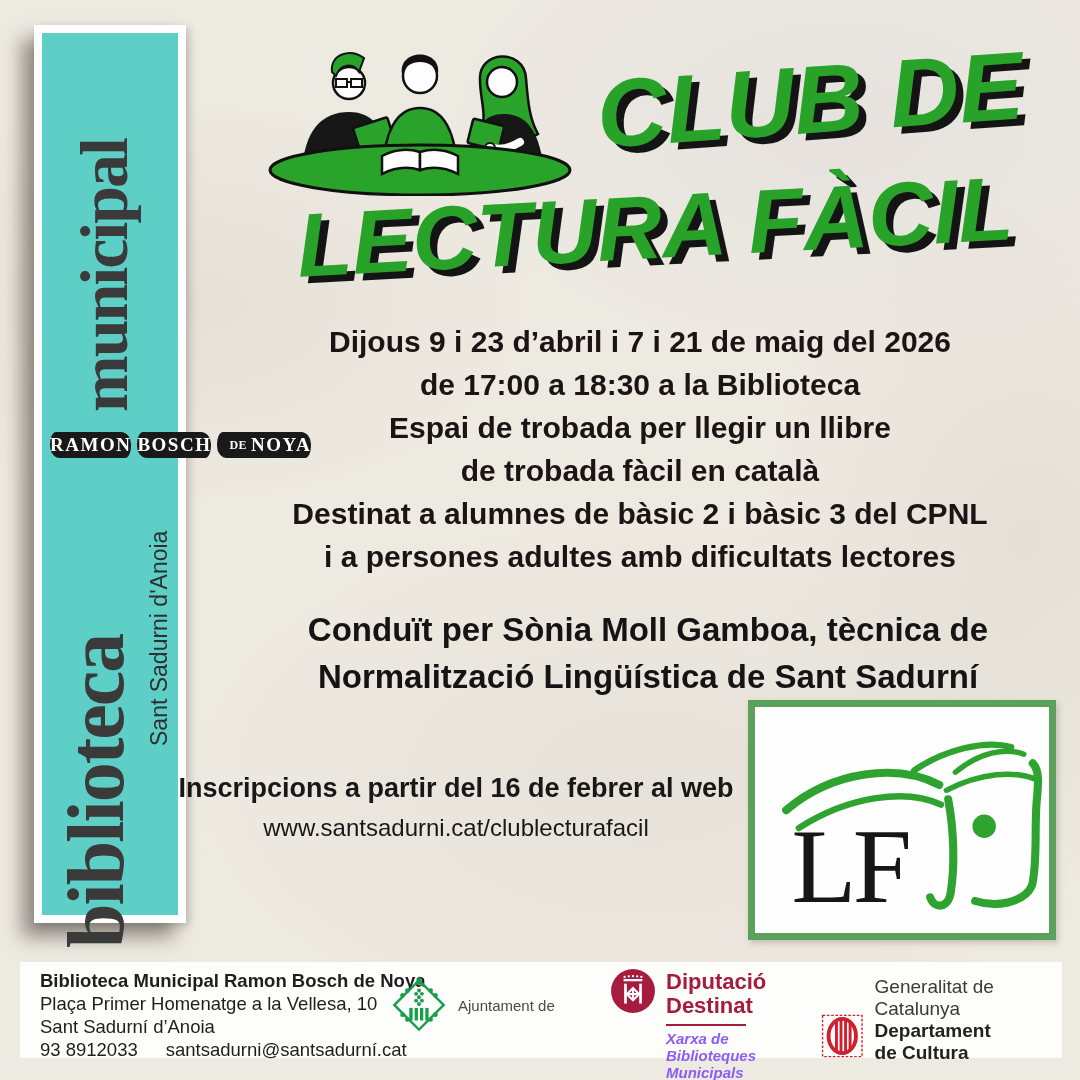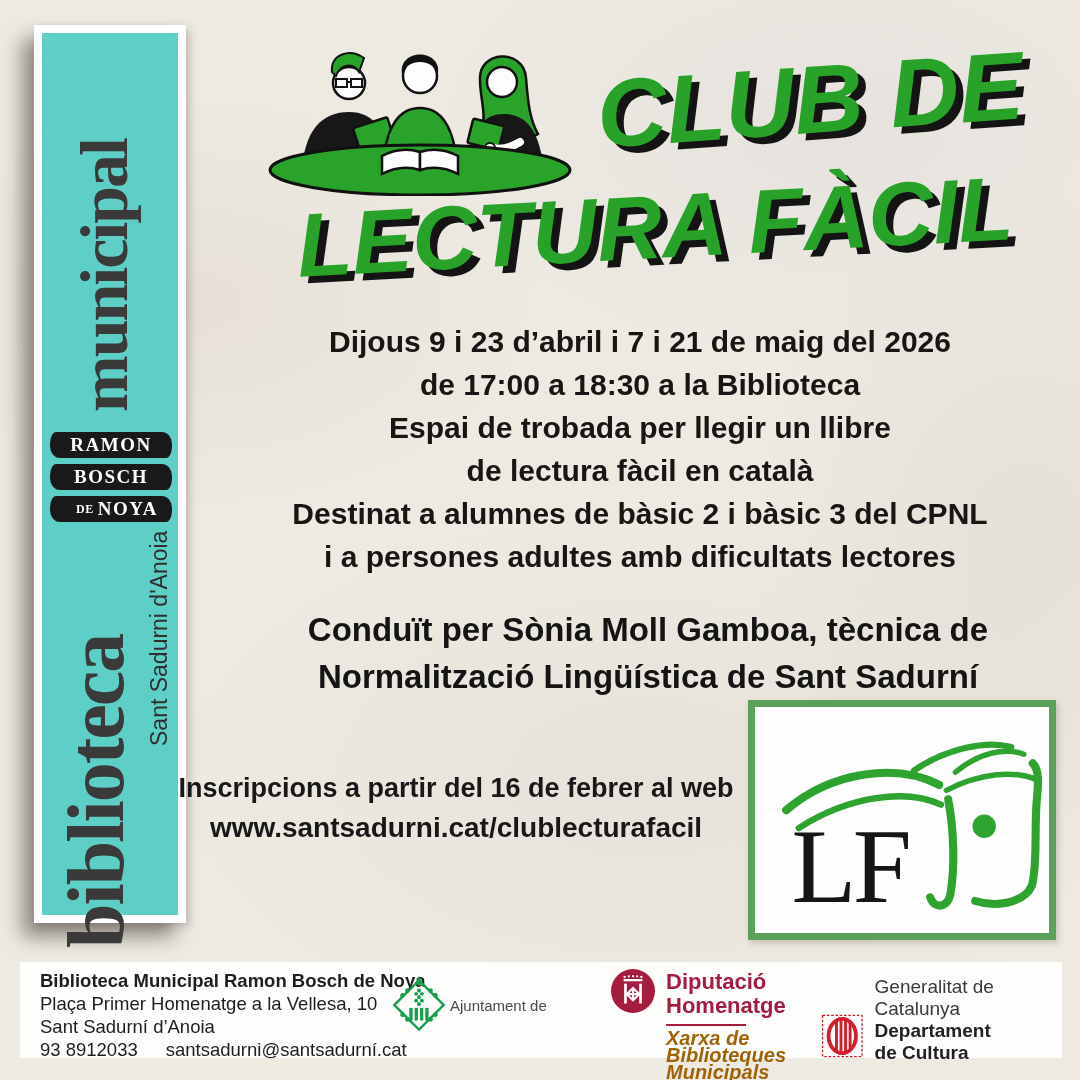--- a/index.html
+++ b/index.html
@@ -14,55 +14,55 @@
       #edeae2;
   }
   
   .side-frame{position:absolute;left:34px;top:25px;width:152px;height:898px;background:#fff;
     box-shadow:-12px 14px 18px rgba(70,62,55,.55), 3px 3px 8px rgba(70,62,55,.25);}
   .side-teal{position:absolute;left:8px;top:8px;right:8px;bottom:8px;background:#5ecfc7;}
   .vtext{position:absolute;transform:rotate(-90deg);transform-origin:left top;white-space:nowrap;line-height:1;color:#3a3a3a;}
   .v-municipal{left:70px;top:412px;font-family:"Liberation Serif",serif;font-weight:bold;font-size:68px;letter-spacing:-2px;}
   .v-biblioteca{left:56px;top:948px;font-family:"Liberation Serif",serif;font-weight:bold;font-size:80px;letter-spacing:-2px;}
   .v-city{left:148px;top:746px;font-size:23px;color:#2f2f2f;}
-  .badges{position:absolute;left:50px;top:432px;width:122px;display:flex;flex-direction:column;gap:6px;}
+  .badges{position:absolute;left:50px;top:432px;width:122px;display:flex;flex-direction:row;gap:6px;align-items:center;}
   .badge{height:26px;background:#191919;color:#fff;display:flex;align-items:center;justify-content:center;
     font-family:"Liberation Serif",serif;font-weight:bold;font-size:19px;letter-spacing:1.5px;
     border-radius:6px 10px 6px 10px / 12px;}
   .badge .sm{font-size:12px;margin-right:4px;letter-spacing:.5px;margin-left:12px;}
   
   .title{position:absolute;color:#28a228;font-weight:bold;font-style:italic;
     text-shadow:7px 7px 0 #141414;text-align:center;line-height:1;letter-spacing:0;}
   .title1{left:575px;top:52px;width:470px;font-size:96px;transform:rotate(-4deg);}
   .title2{left:250px;top:182px;width:810px;font-size:90px;transform:rotate(-3deg);}
   
   .event{position:absolute;left:200px;top:320px;width:880px;text-align:center;
     font-size:30px;font-weight:bold;color:#1a1414;line-height:43px;}
   .conductor{position:absolute;left:200px;top:606px;width:896px;text-align:center;
     font-size:33px;font-weight:bold;color:#141414;line-height:47px;}
   .inscription{position:absolute;left:150px;top:768px;width:612px;text-align:center;
     font-size:27px;font-weight:600;color:#181818;line-height:40px;}
-  .inscription .url{font-weight:700;font-size:28px;}
+  .inscription .url{font-weight:400;font-size:24px;}
   
   .lf-box{position:absolute;left:748px;top:700px;width:308px;height:240px;background:#fefefe;
     border:7px solid #5ba15b;box-sizing:border-box;box-shadow:2px 3px 6px rgba(80,70,60,.25);padding-left:24px;}
   .lf-box svg{width:100%;height:100%;}
   
   .footer{position:absolute;left:20px;top:962px;width:1042px;height:96px;background:#fdfdfc;}
   .addr{position:absolute;left:20px;top:7px;font-size:18.5px;color:#1e1e1e;line-height:23px;}
   .addr .b{font-weight:bold;}
   .addr .email{margin-left:28px;}
-  .ajt{position:absolute;left:368px;top:12px;display:flex;align-items:center;}
+  .ajt{position:absolute;left:368px;top:12px;display:flex;align-items:center;gap:8px;}
   .ajt-text .l1{font-size:15px;color:#4a4a4a;line-height:17px;}
   .ajt-text .l2{font-size:27px;font-weight:bold;color:#383838;line-height:30px;letter-spacing:.5px;}
   .dip{position:absolute;left:590px;top:4px;width:200px;height:90px;}
   .dip-icon{position:absolute;left:0;top:2px;}
   .dip-name{position:absolute;left:56px;top:4px;font-size:22px;font-weight:bold;color:#a51c3f;line-height:24px;}
   .dip-rule{position:absolute;left:56px;top:58px;width:80px;height:2px;background:#a51c3f;}
-  .dip-xarxa{position:absolute;left:56px;top:64px;font-size:20px;font-style:italic;font-weight:bold;color:#a16207;line-height:17px;}
+  .dip-xarxa{position:absolute;left:56px;top:64px;font-size:15px;font-style:italic;font-weight:bold;color:#8b5cf6;line-height:17px;}
   .gen{position:absolute;left:800px;top:14px;display:flex;gap:10px;align-items:flex-end;}
   .gen-text .l1{font-size:19px;color:#3a3a3a;line-height:22px;}
   .gen-text .l2,.gen-text .l3{font-size:19px;font-weight:bold;color:#222;line-height:22px;}
   .illus{position:absolute;left:252px;top:20px;width:336px;height:176px;}
 </style>
 </head>
 <body>
 
 <div class="poster">
 
@@ -117,21 +117,21 @@
     <path d="M206,136 Q187,126 168,132 L168,150 Q187,144 206,154 Z" fill="#fdfdfd" stroke="#111" stroke-width="2.5"></path>
   </svg>
 
   <div class="title title1">CLUB DE</div>
   <div class="title title2">LECTURA FÀCIL</div>
 
   <div class="event">
     <div>Dijous 9 i 23 d’abril i 7 i 21 de maig del 2026</div>
     <div>de 17:00 a 18:30 a la Biblioteca</div>
     <div>Espai de trobada per llegir un llibre</div>
-    <div>de lectura fàcil en català</div>
+    <div>de trobada fàcil en català</div>
     <div>Destinat a alumnes de bàsic 2 i bàsic 3 del CPNL</div>
     <div>i a persones adultes amb dificultats lectores</div>
   </div>
 
   <div class="conductor">
     <div>Conduït per Sònia Moll Gamboa, tècnica de</div>
     <div>Normalització Lingüística de Sant Sadurní</div>
   </div>
 
   <div class="inscription">
@@ -208,21 +208,21 @@
             <circle cx="30" cy="8.5" r="1.1"></circle>
           <rect x="13" y="10.5" width="18" height="2.2"></rect>
           <rect x="13.5" y="15" width="2.6" height="19"></rect>
           <rect x="27.9" y="15" width="2.6" height="19"></rect>
         </g>
         <rect x="17.8" y="20.8" width="8.4" height="8.4" transform="rotate(45 22 25)" fill="none" stroke="#fff" stroke-width="2"></rect>
         <path d="M22,20 L22,30 M17,25 L27,25" stroke="#fff" stroke-width="2"></path>
       </svg>
       <div class="dip-name">
         <div>Diputació</div>
-        <div>Homenatge</div>
+        <div>Destinat</div>
       </div>
       <div class="dip-rule"></div>
       <div class="dip-xarxa">
         <div>Xarxa de Biblioteques</div>
         <div>Municipals</div>
       </div>
     </div>
 
     <div class="gen">
       <svg width="50" height="56" viewBox="0 0 52 56">

